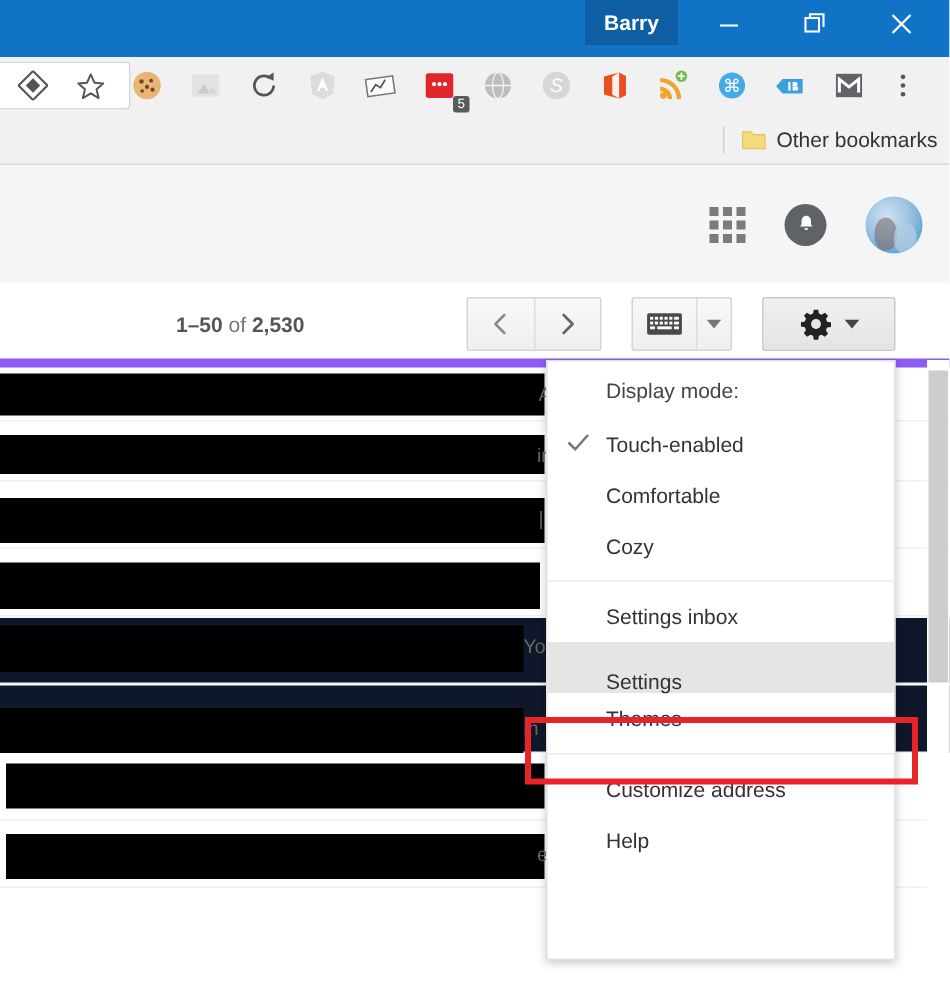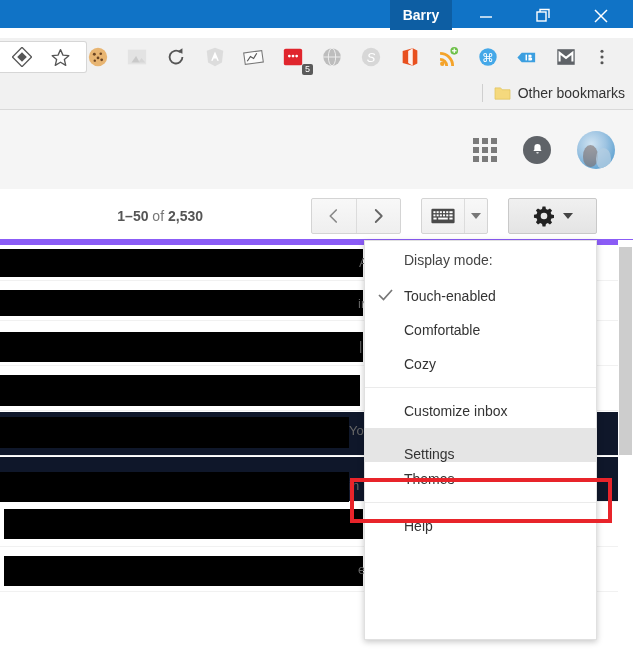--- a/index.html
+++ b/index.html
@@ -6,21 +6,21 @@
   html, body {
     width: 633px; height: 655px;
     font-family: "Liberation Sans", sans-serif;
     background: #ffffff;
     overflow: hidden;
   }
   #root { position: relative; width: 633px; height: 655px; }
 
   
   .titlebar {
-    position: absolute; left: 0; top: 0; width: 633px; height: 28px;
+    position: absolute; left: 0; top: 0; width: 633px; height: 38px;
     background: #1073c6;
   }
   .profile-chip {
     position: absolute; left: 390px; top: 0; width: 62px; height: 30px;
     background: #0d5ea3;
     display: flex; align-items: center; justify-content: center;
   }
   .profile-chip span {
     color: #ffffff; font-size: 14px; font-weight: 700;
     font-family: "Liberation Sans", sans-serif;
@@ -516,30 +516,33 @@
           <span>Touch-enabled</span>
         </div>
         <div class="menu-item">
           <span>Comfortable</span>
         </div>
         <div class="menu-item">
           <span>Cozy</span>
         </div>
         <div class="menu-sep"></div>
         <div class="menu-item">
-          <span>Customize inbox</span>
+          <span>Settings inbox</span>
         </div>
         <div class="menu-item active">
           <span>Settings</span>
         </div>
         <div class="menu-item">
           <span>Themes</span>
         </div>
         <div class="menu-sep"></div>
         <div class="menu-item">
+          <span>Customize address</span>
+        </div>
+        <div class="menu-item">
           <span>Help</span>
         </div>
       </div>
   </div>
 
   <div class="redbox" style="left: 350px; top: 478px; width: 262px; height: 45px; border-color: rgb(232, 36, 42);"></div>
 
   <div class="scrollbar"></div>
   <div class="scrollthumb"></div>
 

